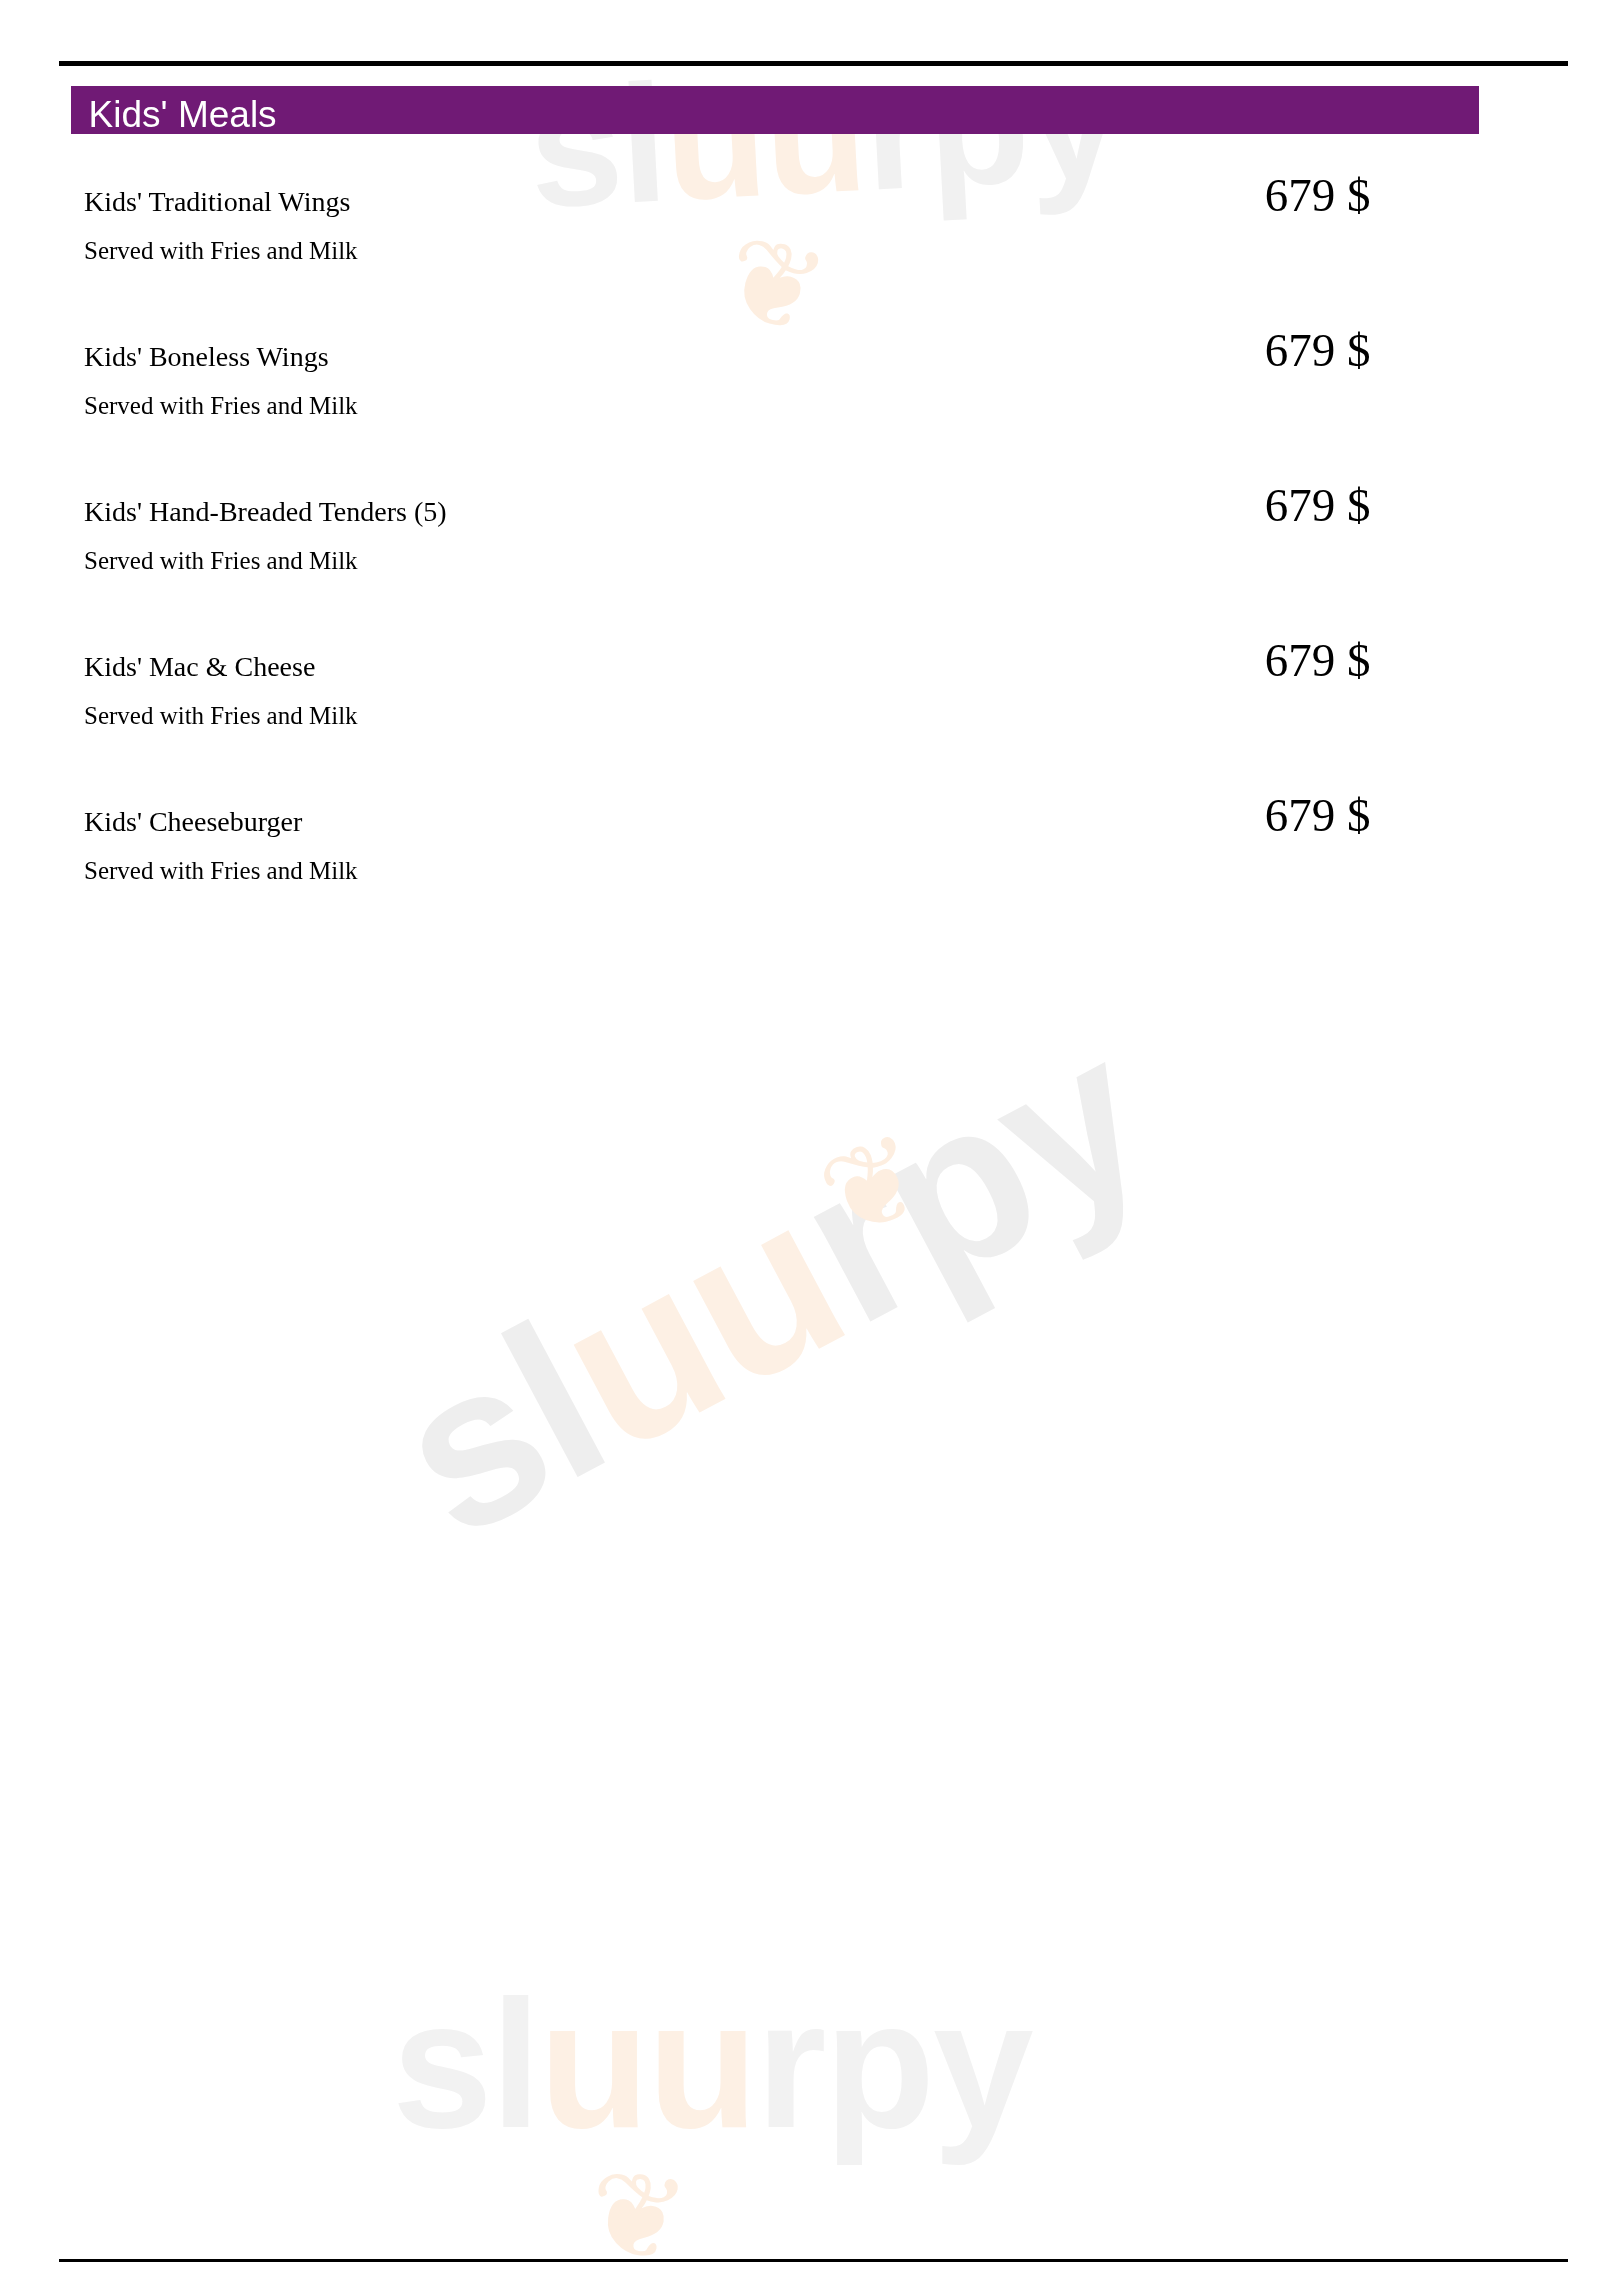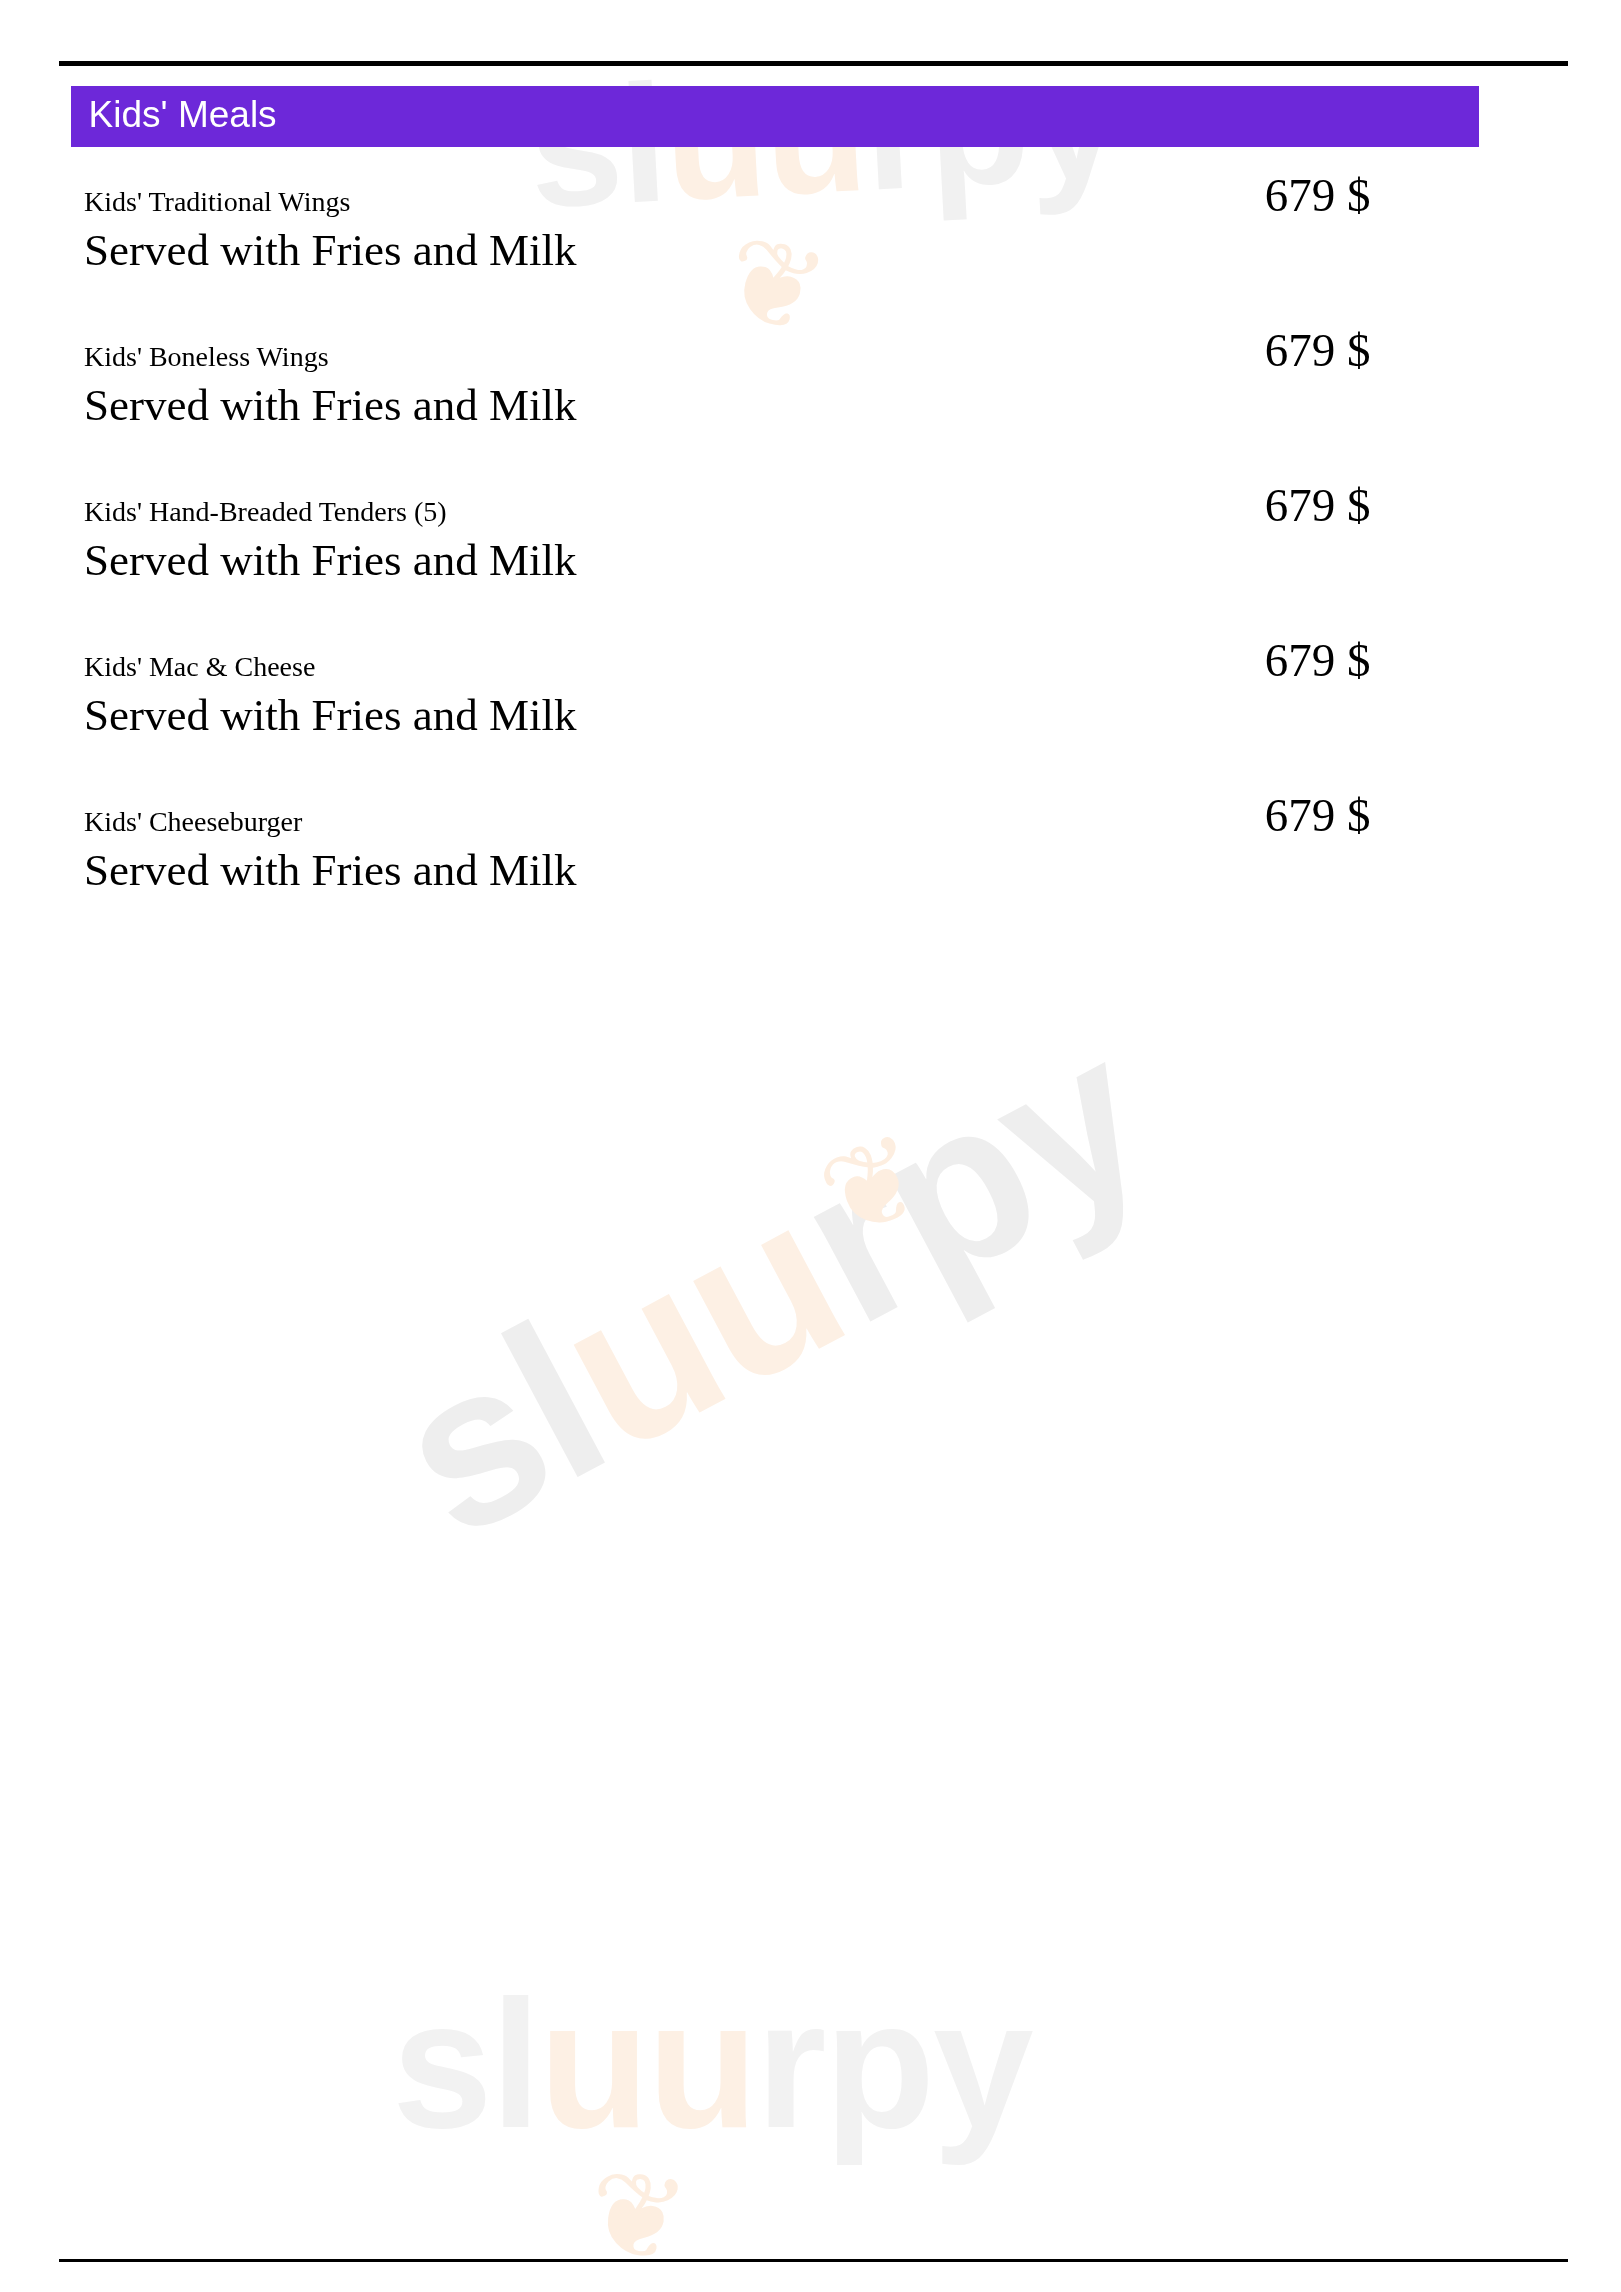--- a/index.html
+++ b/index.html
@@ -82,22 +82,22 @@
   .sw-1 { top: 216px; left: 725px; transform: rotate(15deg); }
   .sw-2 { top: 1117px; left: 823px; transform: rotate(-20deg); }
   .sw-3 { top: 2147px; left: 588px; transform: rotate(8deg); }
 
   
   .section-bar {
     position: absolute;
     left: 71px;
     top: 86px;
     width: 1408px;
-    height: 61px;
-    background: #6d28d9;
+    height: 48px;
+    background: #701a75;
   }
   .section-bar .title {
     position: absolute;
     left: 17.6px;
     top: 7.8px;
     font-family: "Liberation Sans", sans-serif;
     font-size: 37px;
     color: #ffffff;
     letter-spacing: 0px;
   }
@@ -125,21 +125,21 @@
     line-height: 47px;
   }
   .item-price {
     font-size: 47px;
     color: #000000;
     line-height: 47px;
     white-space: nowrap;
     padding-right: 17.6px;
   }
   .item-desc {
-    font-size: 45px;
+    font-size: 25px;
     color: #000000;
     line-height: 47px;
     margin-top: 2px;
   }
 </style>
 </head>
 <body>
 
 <div class="page">
 

